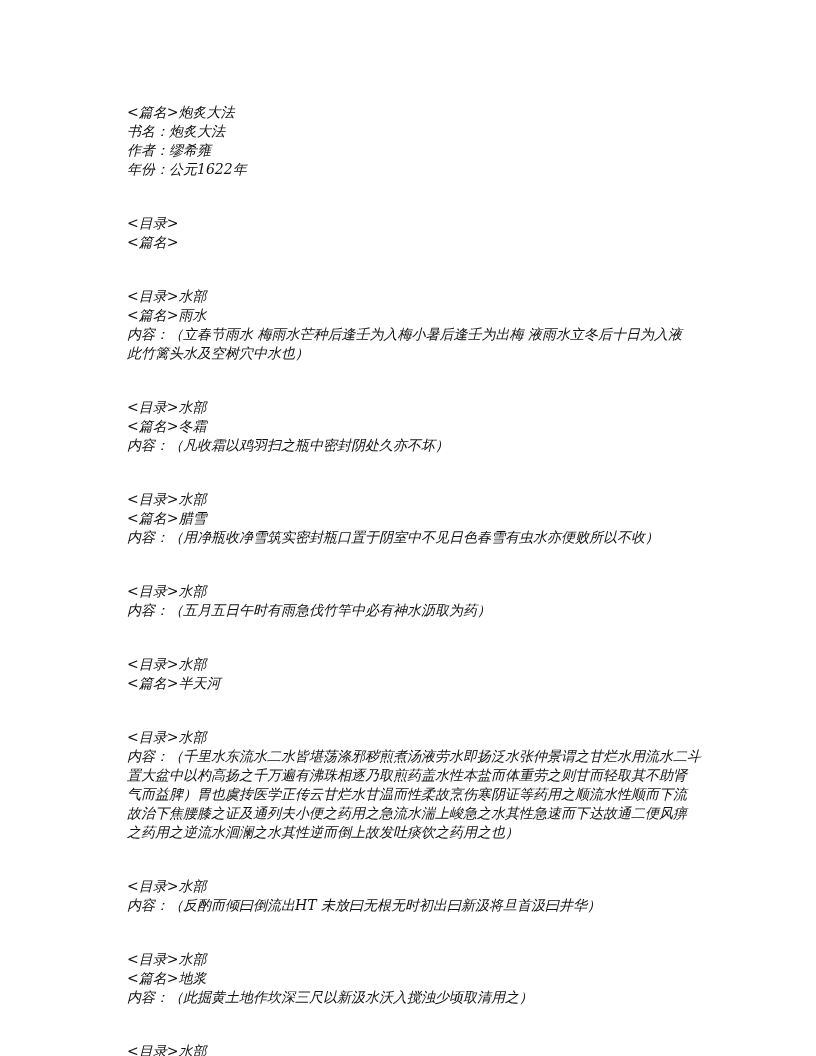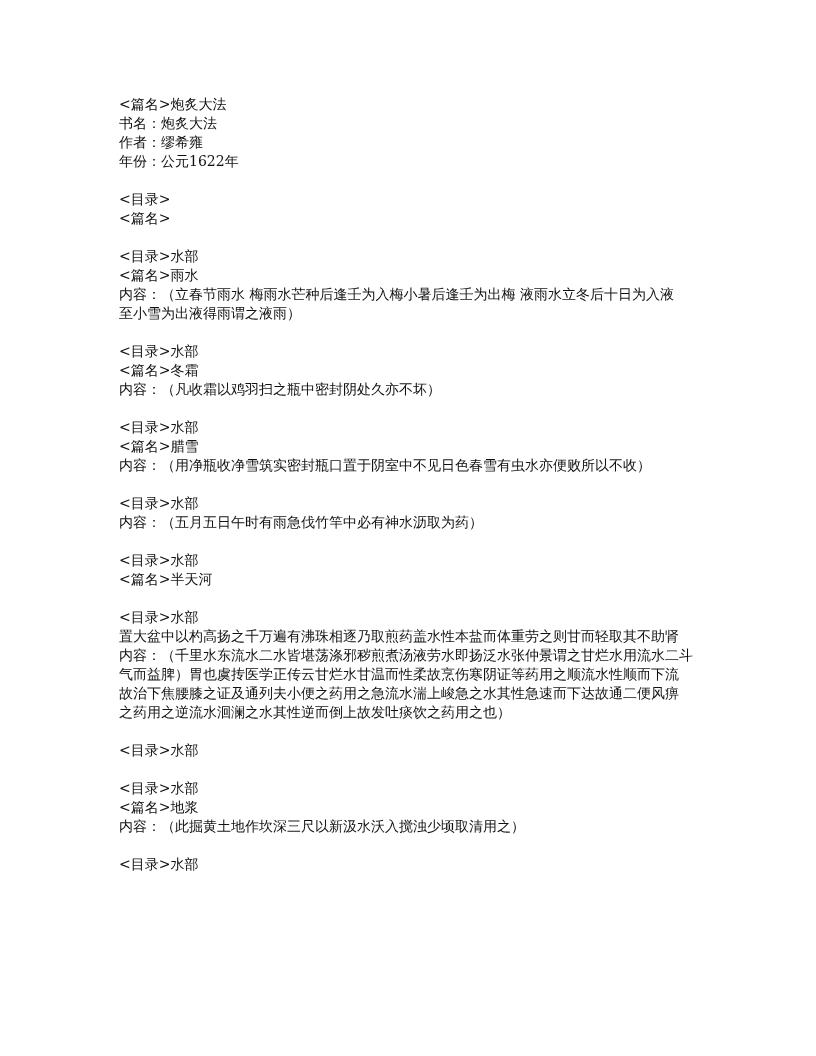--- a/index.html
+++ b/index.html
@@ -9,21 +9,21 @@
     left: 119px;
     top: 95px;
     width: 580px;
     font-family: "DejaVu Serif", "Liberation Serif", serif;
     font-size: 14px;
     line-height: 19px;
     color: #111111;
   }
   .line { white-space: nowrap; height: 19px; }
   .blank { height: 19px; }
-  .block { margin: 0; }
+  .block { margin: 8px; font-style: italic; }
 </style>
 </head>
 <body>
 
 <div class="page">
 
   <div class="block">
     <div class="line">&lt;篇名&gt;炮炙大法</div>
     <div class="line">书名：炮炙大法</div>
     <div class="line">作者：缪希雍</div>
@@ -34,21 +34,21 @@
   <div class="block">
     <div class="line">&lt;目录&gt;</div>
     <div class="line">&lt;篇名&gt;</div>
   </div>
   <div class="blank"></div>
 
   <div class="block">
     <div class="line">&lt;目录&gt;水部</div>
     <div class="line">&lt;篇名&gt;雨水</div>
     <div class="line">内容：（立春节雨水 梅雨水芒种后逢壬为入梅小暑后逢壬为出梅 液雨水立冬后十日为入液</div>
-    <div class="line">至小雪为出液得雨谓之液雨）</div>
+    <div class="line">此竹篱头水及空树穴中水也）</div>
   </div>
   <div class="blank"></div>
 
   <div class="block">
     <div class="line">&lt;目录&gt;水部</div>
     <div class="line">&lt;篇名&gt;冬霜</div>
     <div class="line">内容：（凡收霜以鸡羽扫之瓶中密封阴处久亦不坏）</div>
   </div>
   <div class="blank"></div>
 
@@ -66,30 +66,31 @@
   <div class="blank"></div>
 
   <div class="block">
     <div class="line">&lt;目录&gt;水部</div>
     <div class="line">&lt;篇名&gt;半天河</div>
   </div>
   <div class="blank"></div>
 
   <div class="block">
     <div class="line">&lt;目录&gt;水部</div>
+    <div class="line">内容：（千里水东流水二水皆堪荡涤邪秽煎煮汤液劳水即扬泛水张仲景谓之甘烂水用流水二斗</div>
     <div class="line">置大盆中以杓高扬之千万遍有沸珠相逐乃取煎药盖水性本盐而体重劳之则甘而轻取其不助肾</div>
-    <div class="line">内容：（千里水东流水二水皆堪荡涤邪秽煎煮汤液劳水即扬泛水张仲景谓之甘烂水用流水二斗</div>
     <div class="line">气而益脾）胃也虞抟医学正传云甘烂水甘温而性柔故烹伤寒阴证等药用之顺流水性顺而下流</div>
     <div class="line">故治下焦腰膝之证及通列夫小便之药用之急流水湍上峻急之水其性急速而下达故通二便风痹</div>
     <div class="line">之药用之逆流水洄澜之水其性逆而倒上故发吐痰饮之药用之也）</div>
   </div>
   <div class="blank"></div>
 
   <div class="block">
     <div class="line">&lt;目录&gt;水部</div>
+    <div class="line">内容：（反酌而倾曰倒流出HT 未放曰无根无时初出曰新汲将旦首汲曰井华）</div>
   </div>
   <div class="blank"></div>
 
   <div class="block">
     <div class="line">&lt;目录&gt;水部</div>
     <div class="line">&lt;篇名&gt;地浆</div>
     <div class="line">内容：（此掘黄土地作坎深三尺以新汲水沃入搅浊少顷取清用之）</div>
   </div>
   <div class="blank"></div>
 

